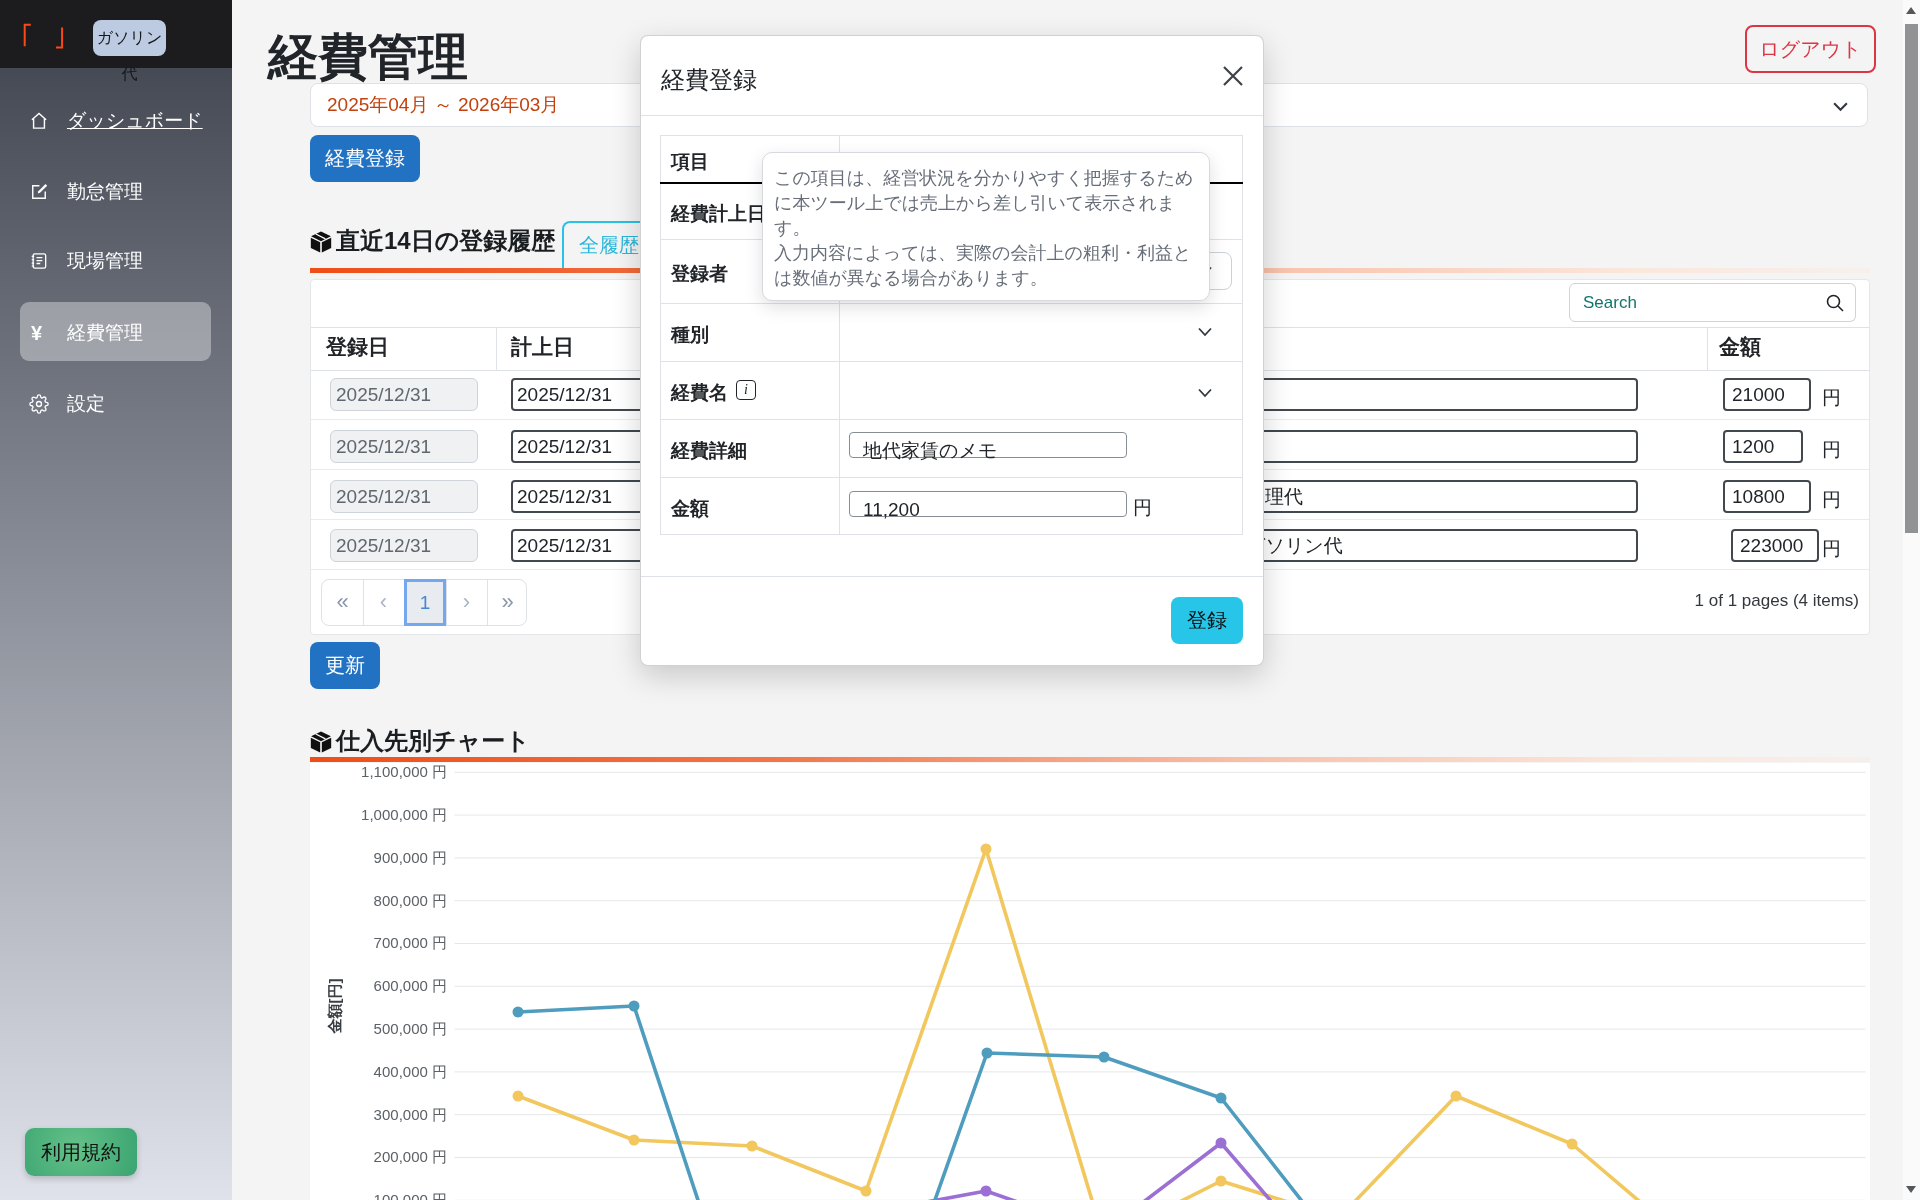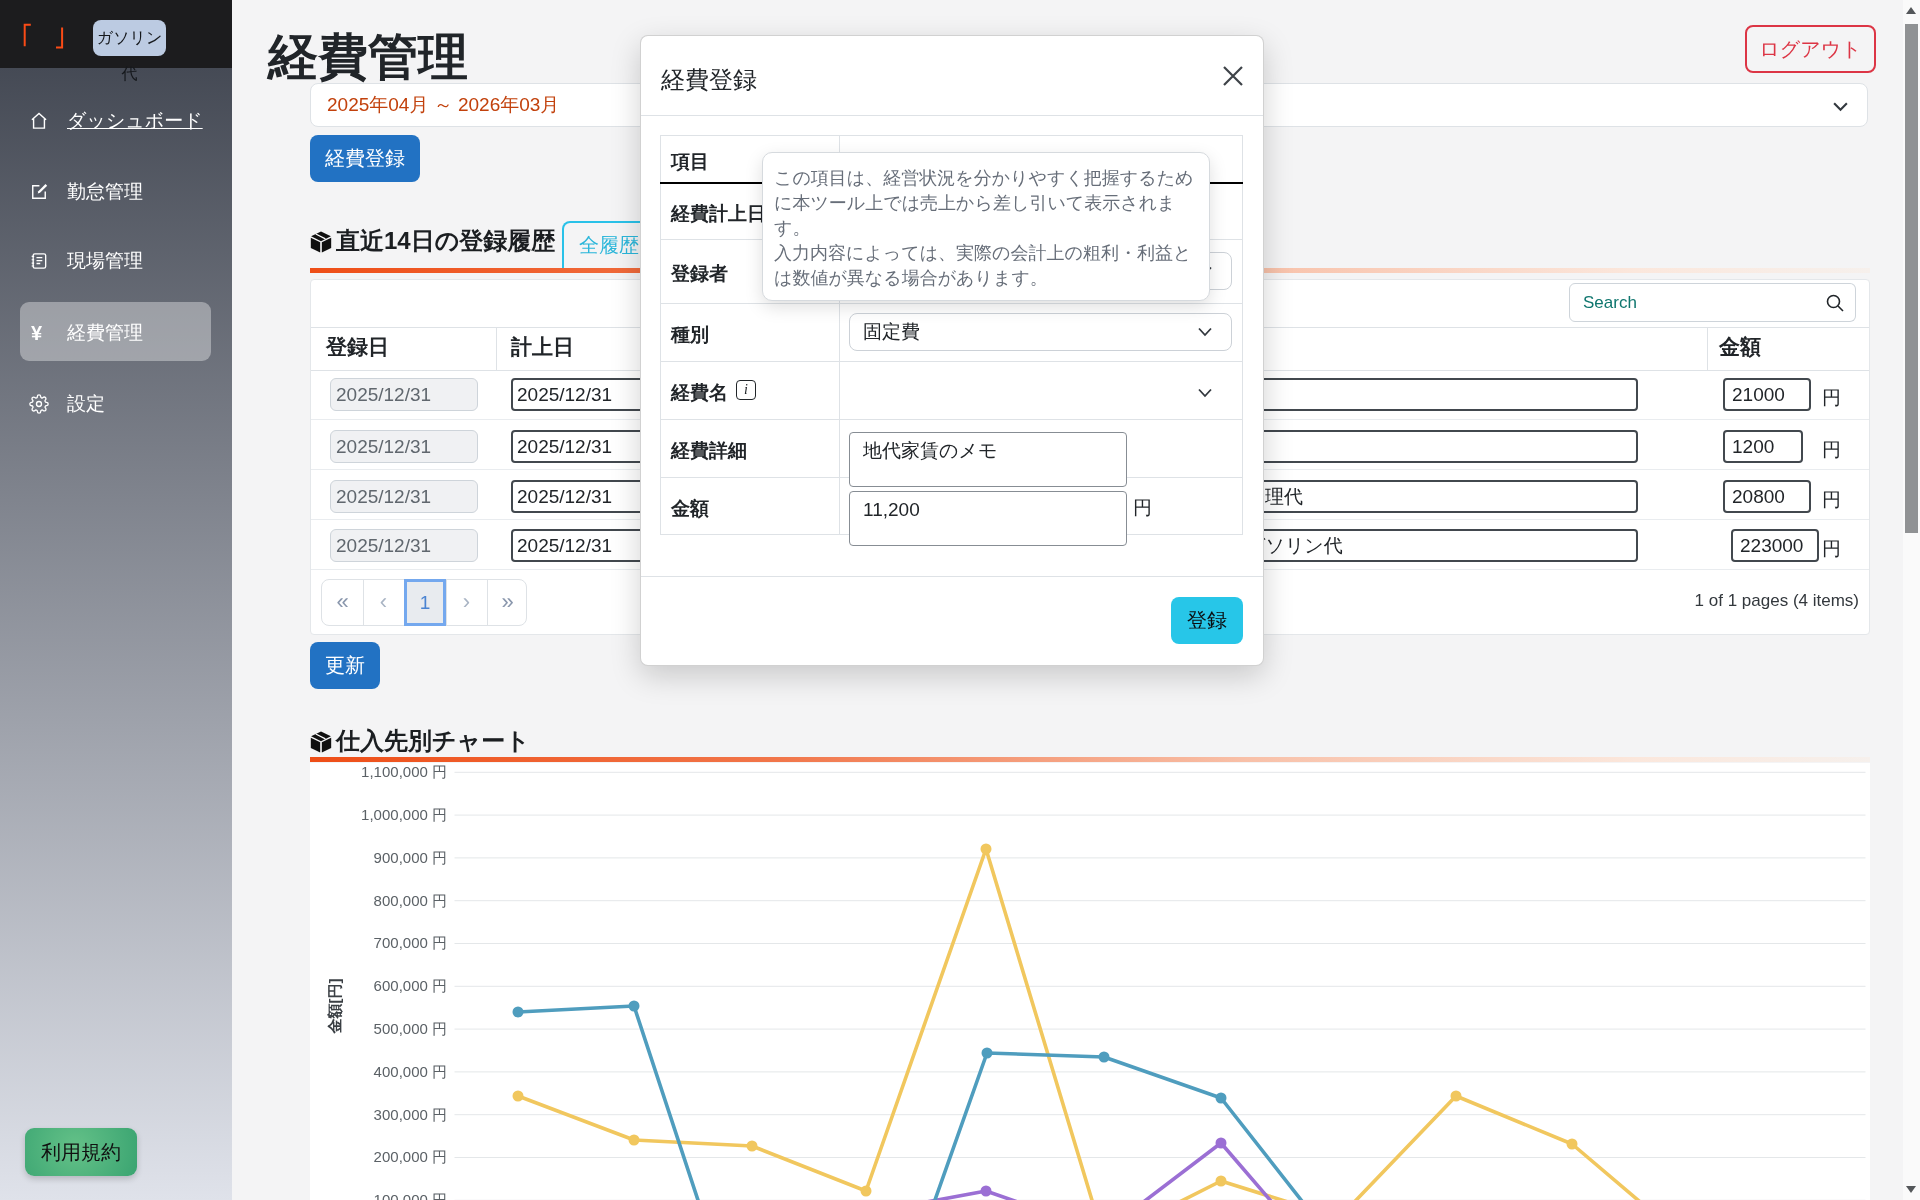--- a/index.html
+++ b/index.html
@@ -42,21 +42,21 @@
 #pinfo{position:absolute;top:591px;right:61px;font-size:17px;color:#33383d;}
 #btn-upd{position:absolute;left:310px;top:642px;width:70px;height:47px;background:#2272c3;border-radius:8px;color:#fff;font-size:20px;text-align:center;line-height:47px;}
 
 #chartcard{position:absolute;left:310px;top:763px;width:1560px;height:437px;background:#fff;}
 
 #modal{position:absolute;left:640px;top:35px;width:624px;height:631px;background:#fff;border:1px solid rgba(0,0,0,0.18);border-radius:8px;box-shadow:0 10px 30px rgba(0,0,0,0.18);z-index:50;}
 #mtitle{position:absolute;left:20px;top:28px;font-size:24px;font-weight:500;color:#212529;}
 #mclose{position:absolute;left:580px;top:28px;width:24px;height:24px;}
 .mrow-l{position:absolute;left:30px;font-size:19px;font-weight:700;color:#212529;white-space:nowrap;}
 .msel{position:absolute;left:208px;width:383px;height:38px;border:1px solid #ccd1d7;border-radius:8px;background:#fff;font-size:19px;line-height:36px;padding-left:13px;color:#212529;}
-.minp{position:absolute;left:208px;width:278px;height:55px;border:1px solid #878d94;border-radius:4px;background:#fff;font-size:19px;line-height:36px;padding-left:13px;color:#212529;}
+.minp{position:absolute;left:208px;width:278px;height:26px;border:1px solid #878d94;border-radius:4px;background:#fff;font-size:19px;line-height:36px;padding-left:13px;color:#212529;}
 #btn-reg{position:absolute;left:530px;top:561px;width:72px;height:47px;background:#27c6e8;border-radius:8px;color:#0b0e11;font-size:20px;text-align:center;line-height:47px;}
 
 #tip{position:absolute;left:762px;top:152px;width:448px;height:149px;background:#fff;border:1px solid #d6dade;border-radius:10px;box-shadow:0 6px 18px rgba(0,0,0,0.13);z-index:60;font-size:18px;line-height:25px;color:#676e79;padding:13px 11px;}
 
 #sbar{position:absolute;left:1903px;top:0;width:17px;height:1200px;background:#fafafa;z-index:70;}
 #sthumb{position:absolute;left:2px;top:24px;width:13px;height:509px;background:#909294;}
 .sarr{position:absolute;left:3px;width:0;height:0;border-left:5.5px solid transparent;border-right:5.5px solid transparent;}
 </style>
 </head>
 <body>
@@ -149,21 +149,21 @@
 <div class="inp" style="left:511px;top:378px;width:148px;">2025/12/31</div>
 <div class="inp" style="left:511px;top:430px;width:148px;">2025/12/31</div>
 <div class="inp" style="left:511px;top:480px;width:148px;">2025/12/31</div>
 <div class="inp" style="left:511px;top:529px;width:148px;">2025/12/31</div>
 <div class="inp" style="left:1240px;top:378px;width:398px;"></div>
 <div class="inp" style="left:1240px;top:430px;width:398px;"></div>
 <div class="inp" style="left:1240px;top:480px;width:398px;">修理代</div>
 <div class="inp" style="left:1240px;top:529px;width:398px;">ガソリン代</div>
 <div class="inp" style="left:1723px;top:378px;width:88px;padding-left:7px;">21000</div>
 <div class="inp" style="left:1723px;top:430px;width:80px;padding-left:7px;">1200</div>
-<div class="inp" style="left:1723px;top:480px;width:88px;padding-left:7px;">20800</div>
+<div class="inp" style="left:1723px;top:480px;width:88px;padding-left:7px;">10800</div>
 <div class="inp" style="left:1723px;top:529px;width:88px;padding-left:7px;margin-left:8px;">223000</div>
 <div class="yen" style="left:1822px;top:385px;">円</div>
 <div class="yen" style="left:1822px;top:437px;">円</div>
 <div class="yen" style="left:1822px;top:487px;">円</div>
 <div class="yen" style="left:1822px;top:536px;">円</div>
 
 <div id="pager">
   <div class="pgc" style="left:0;">«</div>
   <div class="vl" style="left:41px;top:0;height:45px;"></div>
   <div class="pgc" style="left:41px;color:#a9b4c4;">‹</div>
@@ -259,21 +259,20 @@
   <div class="hl" style="left:20px;top:441px;width:581px;"></div>
   <div class="mrow-l" style="top:113px;">項目</div>
   <div class="mrow-l" style="top:165px;">経費計上日</div>
   <div class="mrow-l" style="top:225px;">登録者</div>
   <div class="mrow-l" style="top:286px;">種別</div>
   <div class="mrow-l" style="top:344px;">経費名</div>
   <div class="abs" style="left:95px;top:344px;width:20px;height:20px;border:1.5px solid #212529;border-radius:4px;font-family:'Liberation Serif',serif;font-style:italic;font-size:14px;text-align:center;line-height:17px;">i</div>
   <div class="mrow-l" style="top:402px;">経費詳細</div>
   <div class="mrow-l" style="top:460px;">金額</div>
   <div class="msel" style="top:216px;"></div>
-  <div class="msel" style="top:277px;">固定費</div>
   <div class="minp" style="top:396px;">地代家賃のメモ</div>
   <div class="minp" style="top:455px;">11,200</div>
   <div class="abs" style="left:492px;top:459px;font-size:19px;">円</div>
   <svg class="abs" style="left:556px;top:228px;width:16px;height:14px;" viewBox="0 0 16 14" fill="none" stroke="#32383e" stroke-width="1.8">
       <path d="M2 3.5 L8 10 L14 3.5"></path>
     </svg>
   <svg class="abs" style="left:556px;top:289px;width:16px;height:14px;" viewBox="0 0 16 14" fill="none" stroke="#32383e" stroke-width="1.8">
       <path d="M2 3.5 L8 10 L14 3.5"></path>
     </svg>
   <svg class="abs" style="left:556px;top:350px;width:16px;height:14px;" viewBox="0 0 16 14" fill="none" stroke="#32383e" stroke-width="1.8">

